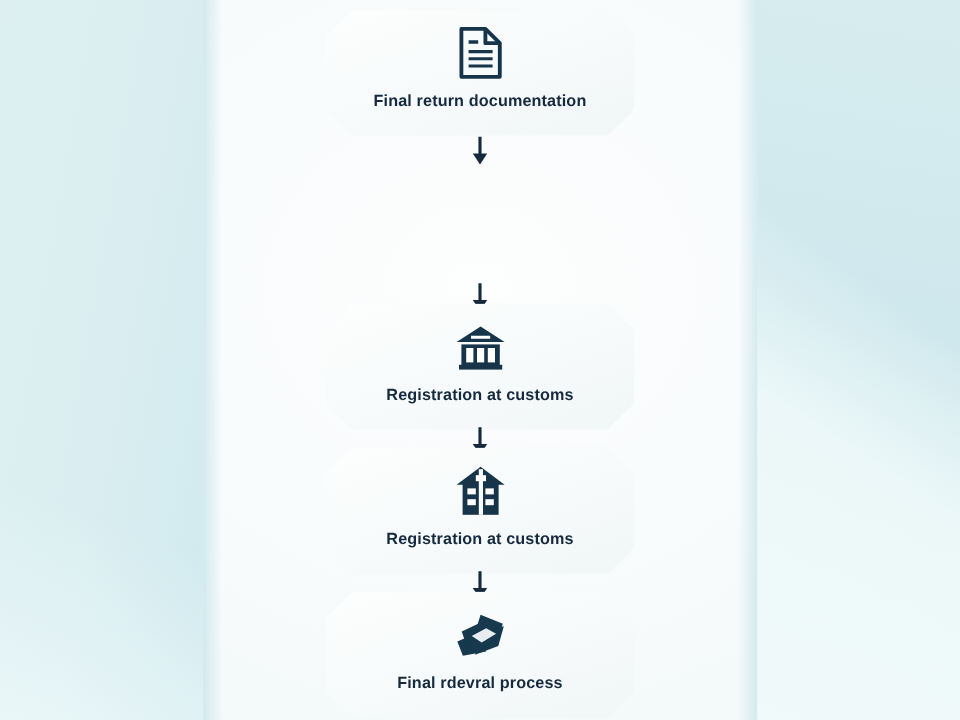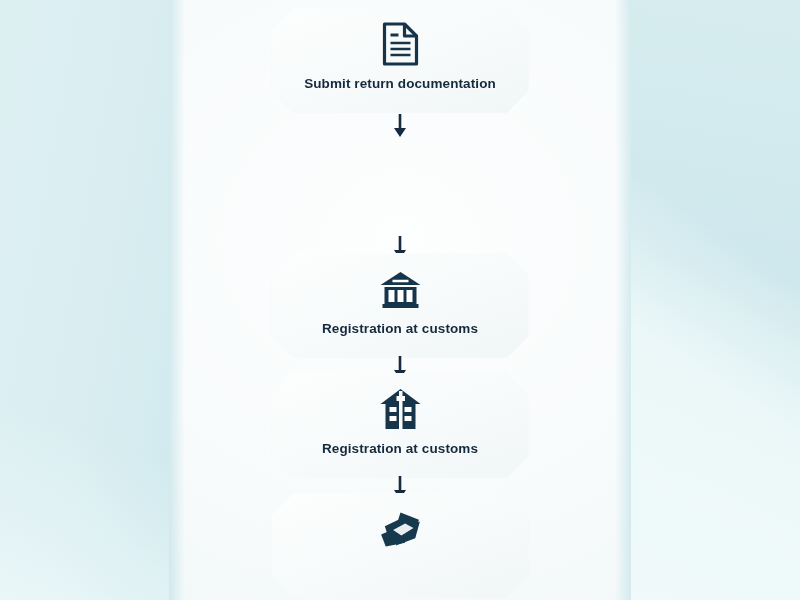--- a/index.html
+++ b/index.html
@@ -140,21 +140,21 @@
       <span class="node-icon">
         <svg width="40" height="46" viewBox="0 0 40 46">
           <path d="M4 3 h20 l12 12 v28 a0 0 0 0 1 0 0 H4 Z" fill="none" stroke="#16344a" stroke-width="3.2" stroke-linejoin="round"></path>
           <path d="M24 3 v12 h12" fill="none" stroke="#16344a" stroke-width="3.2" stroke-linejoin="round"></path>
           <line x1="10" y1="14" x2="18" y2="14" stroke="#16344a" stroke-width="3"></line>
           <line x1="10" y1="22" x2="30" y2="22" stroke="#16344a" stroke-width="2.6"></line>
           <line x1="10" y1="28" x2="30" y2="28" stroke="#16344a" stroke-width="2.6"></line>
           <line x1="10" y1="34" x2="30" y2="34" stroke="#16344a" stroke-width="2.6"></line>
         </svg>
       </span>
-      <span class="node-label">Submit return documentation</span>
+      <span class="node-label">Final return documentation</span>
     </div>
 
     <div class="arrow" style="top:113px;">
       <span>
         <svg width="18" height="26" viewBox="0 0 18 26">
           <line x1="9" y1="1" x2="9" y2="17" stroke="#152a3e" stroke-width="2.6"></line>
           <path d="M3 15 L9 24 L15 15 Z" fill="#152a3e"></path>
         </svg>
       </span>
     </div>
@@ -222,16 +222,17 @@
     <div class="node" style="top:493px;">
       <span class="node-icon">
         <svg width="52" height="46" viewBox="0 0 52 46">
           <path d="M26 24 L47 15 L42 33 L21 41 Z" fill="#17394e"></path>
           <path d="M5 31 L26 22 L31 40 L10 44 Z" fill="#17394e" transform="translate(0,-2)"></path>
           <path d="M9 20 L30 10 L35 26 L14 35 Z" fill="#17394e"></path>
           <path d="M26 5 L46 13 L41 29 L21 21 Z" fill="#17394e"></path>
           <path d="M18 24 L31 17 L40 22 L27 30 Z" fill="#e8eef0"></path>
         </svg>
       </span>
+      <span class="node-label">Final rdevral process</span>
     </div>
 
   </div>
 </div>
 
 </body></html>

